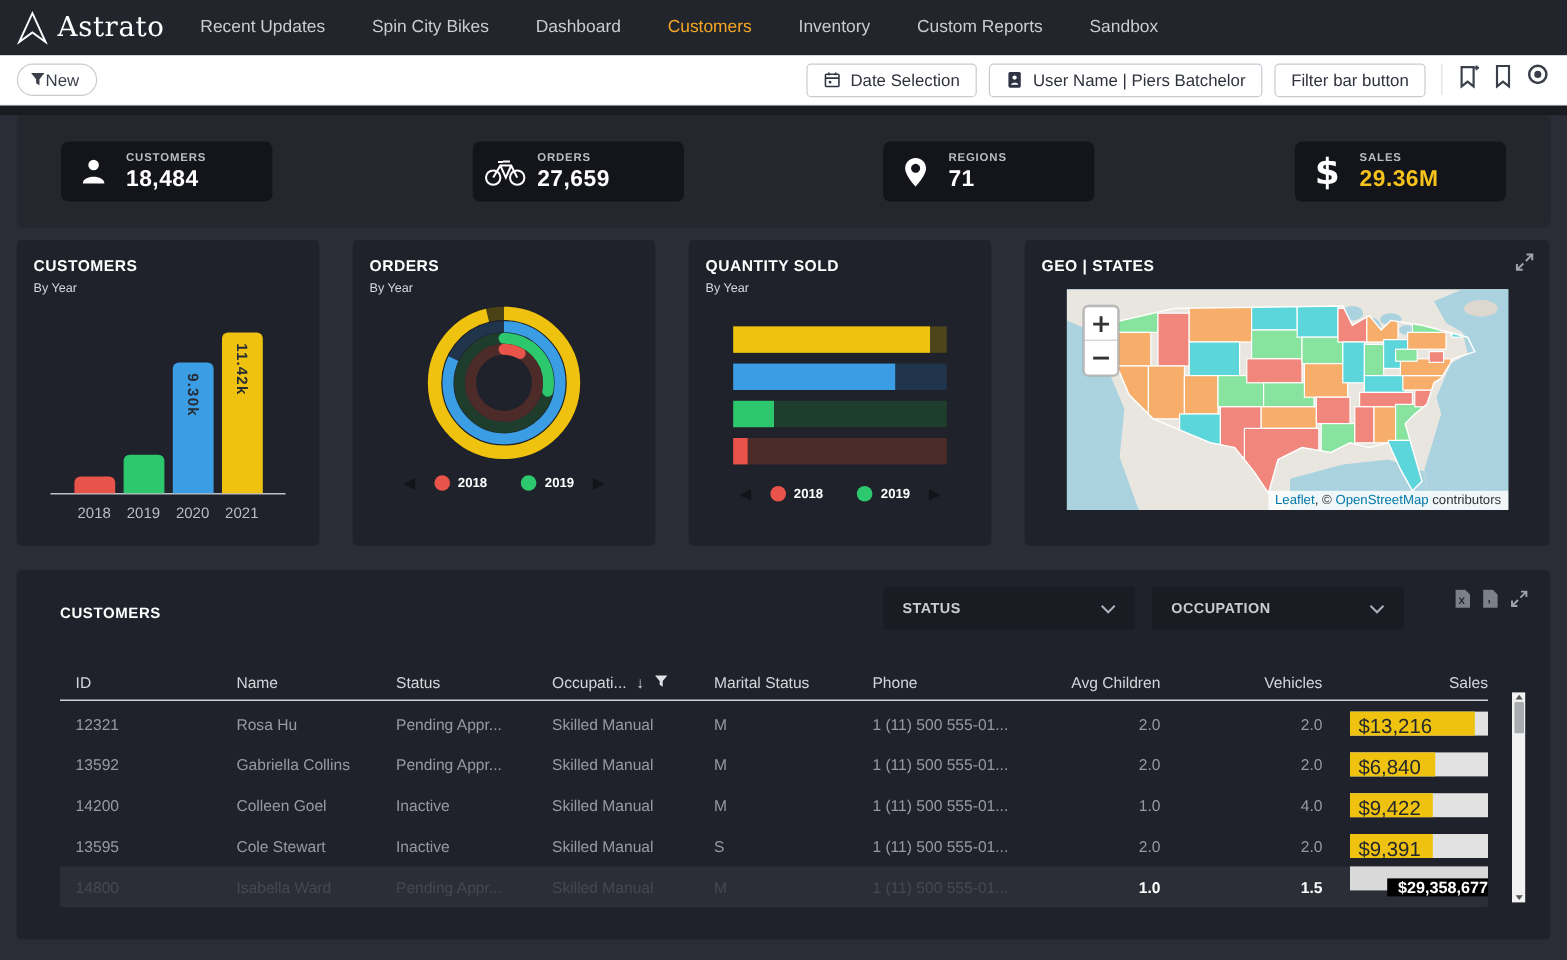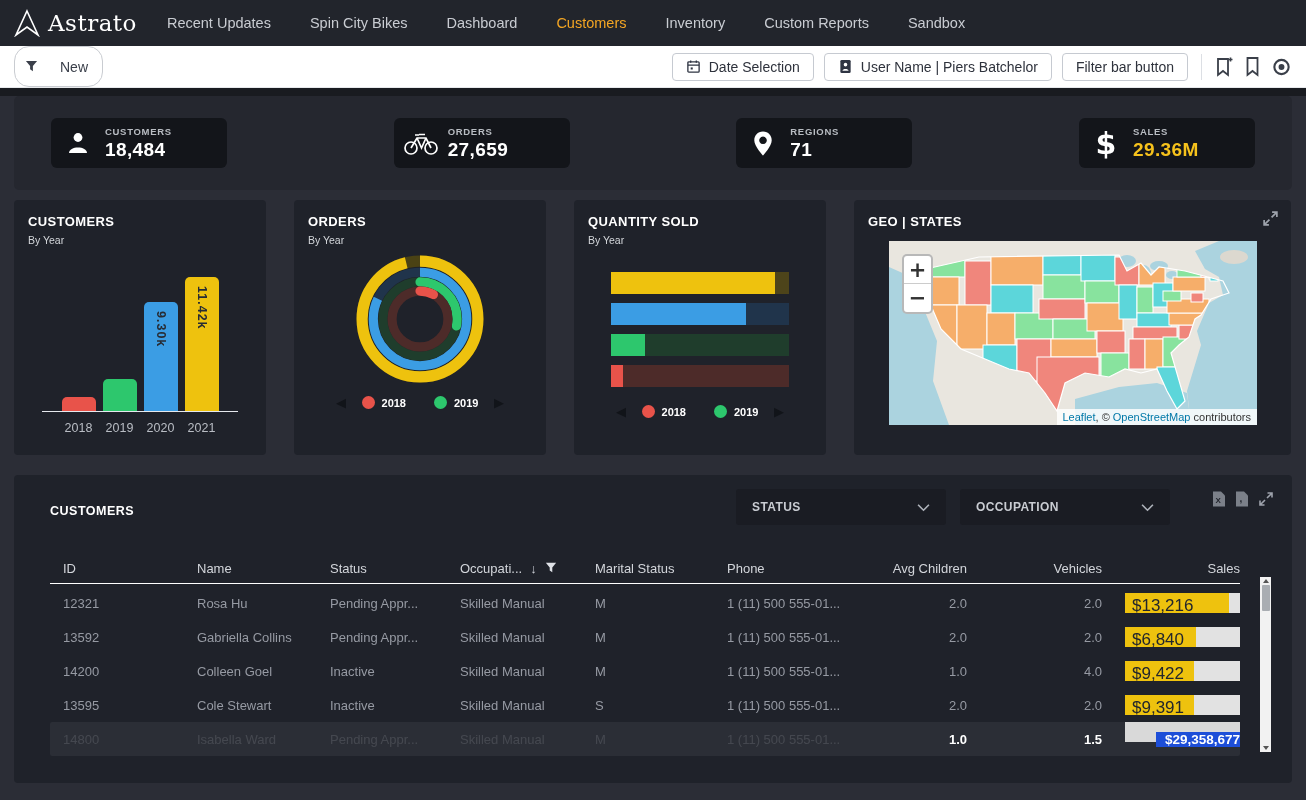--- a/index.html
+++ b/index.html
@@ -12,22 +12,22 @@
   }
   
   .topnav { height:46px; background:var(--nav-bg); display:flex; align-items:center; padding-left:14px; }
   .logo { display:flex; align-items:center; gap:8px; color:#fff; }
   .logo-text { font-family:"DejaVu Serif", serif; font-size:23px; letter-spacing:.5px; }
   .nav-items { display:flex; margin-left:30px; gap:39px; }
   .nav-item { font-size:14.5px; color:#c9ccd2; text-decoration:none; cursor:pointer; }
   .nav-item.active { color:var(--nav-active); }
   
   .toolbar { height:42px; background:#ffffff; display:flex; align-items:center; padding:0 14px; border-bottom:1px solid #e7e9ec; }
-  .pill { display:flex; align-items:center; gap:22px; border:1px solid #c9ccd1; border-radius:15px; height:41px; padding:0 14px 0 10px; color:#3a3f4a; font-size:14px; background:#fff; cursor:pointer; }
-  .toolbar-right { margin-left:auto; display:flex; align-items:center; gap:10px; }
+  .pill { display:flex; align-items:center; gap:0; border:1px solid #c9ccd1; border-radius:15px; height:27px; padding:0 14px 0 10px; color:#3a3f4a; font-size:14px; background:#fff; cursor:pointer; }
+  .toolbar-right { margin-left:auto; display:flex; align-items:flex-start; gap:10px; }
   .tb-btn { display:flex; align-items:center; gap:8px; border:1px solid #c6cad1; border-radius:4px; height:28px; padding:0 13px; font-size:14px; color:#2e323c; background:#fff; cursor:pointer; white-space:nowrap; }
   .vdiv { width:1px; height:26px; background:#dcdfe4; margin:0 3px; }
   .tb-icon { display:flex; align-items:center; cursor:pointer; }
   
   .dark-strip { height:8px; background:#191b20; }
   .sheet { margin:0 14px; }
   .kpi-panel { height:94px; background:#25272f; border-radius:5px; display:flex; align-items:center; justify-content:space-between; padding:0 37px; }
   .kpi-card { width:176px; height:50px; background:#13151a; border-radius:6px; display:flex; align-items:center; cursor:default; }
   .kpi-icon { width:54px; display:flex; justify-content:center; align-items:center; color:#fff; }
   .kpi-label { font-size:9.5px; font-weight:bold; letter-spacing:.7px; color:#b9bdc3; }
@@ -91,21 +91,21 @@
   .thead-occ { display:flex; align-items:center; gap:8px; }
   .divider { height:1px; background:#ffffff; width:1190px; margin-left:22px; }
   .sales-cell { display:flex; justify-content:flex-end; }
   .sales-bar { position:relative; width:115px; height:20px; background:#e2e2e2; }
   .sales-fill { height:100%; background:var(--c-yellow); }
   .sales-bar span { position:absolute; left:7px; top:3px; font-size:17px; color:#22262d; }
   .totals-row { background:#2b2e36; border-radius:2px; height:34px; font-weight:bold; color:#fff; position:relative; }
   .ghost { opacity:.16; font-weight:normal; color:#c9ccd2; }
   .totals-sales { display:flex; justify-content:flex-end; align-items:center; position:relative; }
   .totals-sales .gbar { width:115px; height:20px; background:#d9d9d9; position:absolute; right:0; top:-10px; }
-  .totals-sales .tval { position:relative; background:#1d4ed8; padding:0 0 0 9px; font-size:13.5px; }
+  .totals-sales .tval { position:relative; background:#000000; padding:0 0 0 9px; font-size:13.5px; }
   
   .sbar { position:absolute; right:21px; top:102px; width:11px; height:175px; background:#f2f2f2; }
   .sbar .thumb { position:absolute; top:8px; left:1.5px; width:8px; height:26px; background:#a9adb2; border-radius:1px; }
   .sbar .car { position:absolute; left:2.5px; width:0; height:0; border-left:3px solid transparent; border-right:3px solid transparent; }
   .car-up { top:2px; border-bottom:4px solid #555; }
   .car-dn { bottom:2px; border-top:4px solid #555; }
   svg { display:block; }
 </style>
 </head>
 <body>

